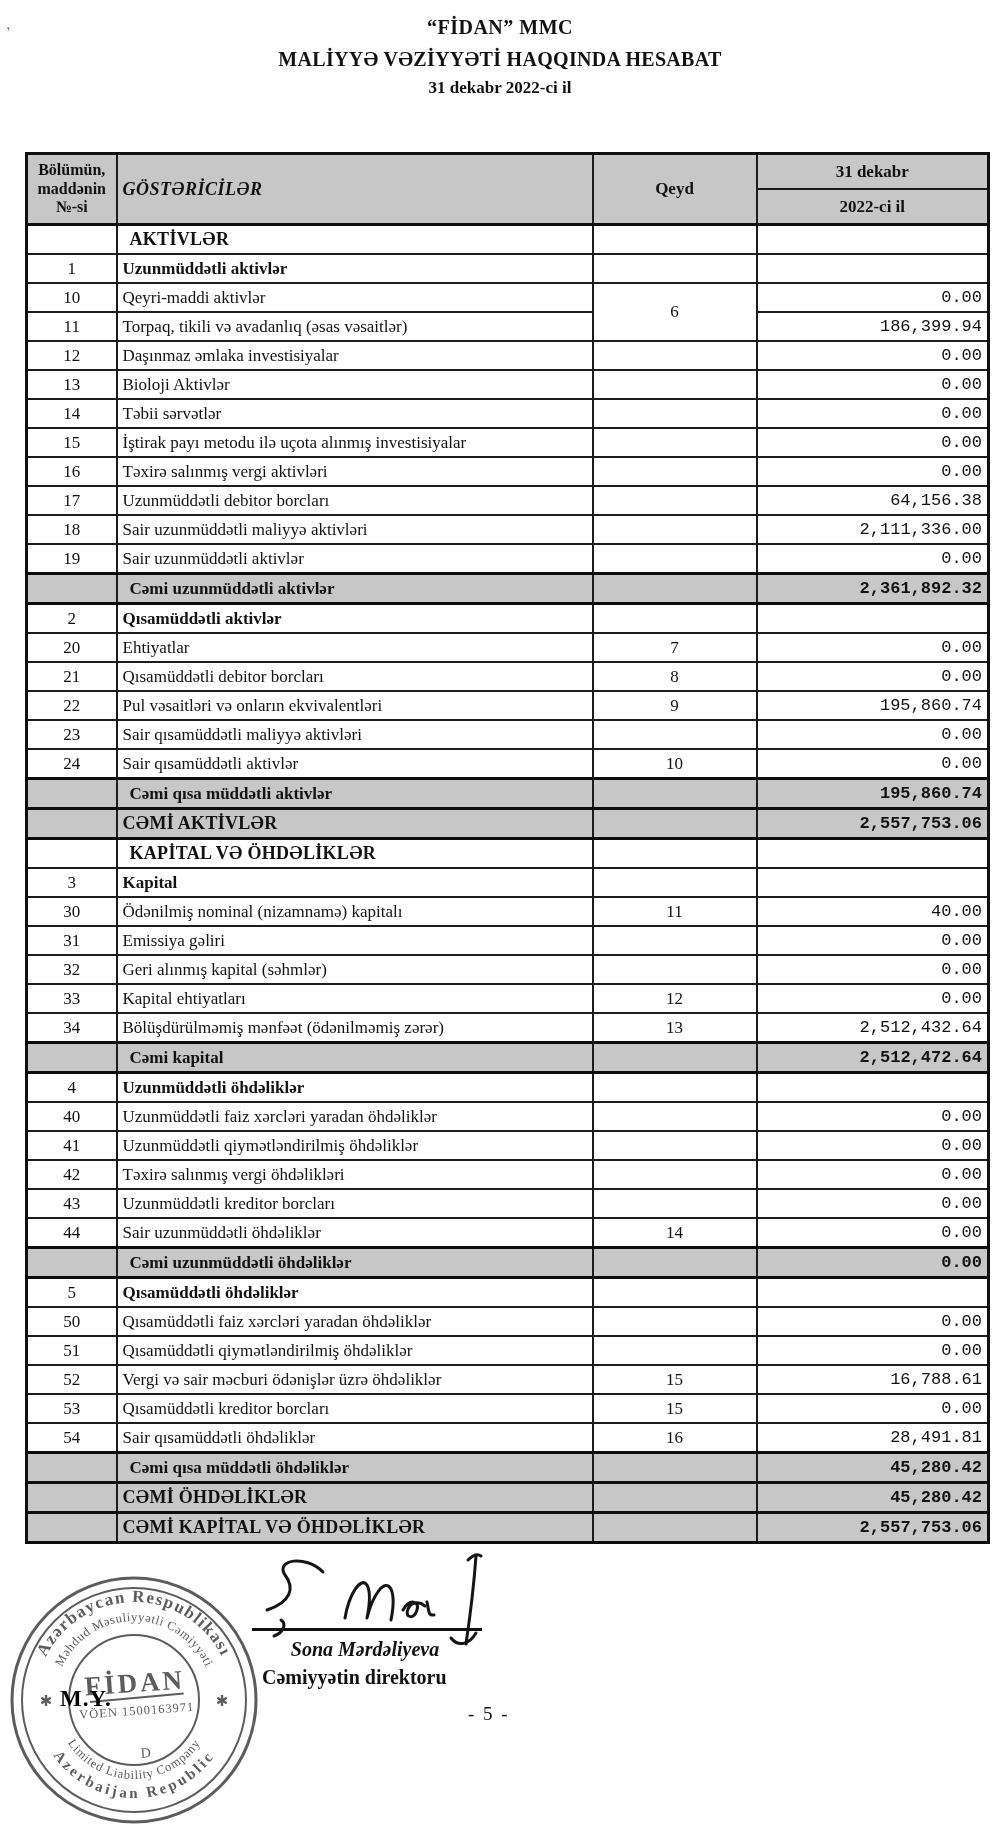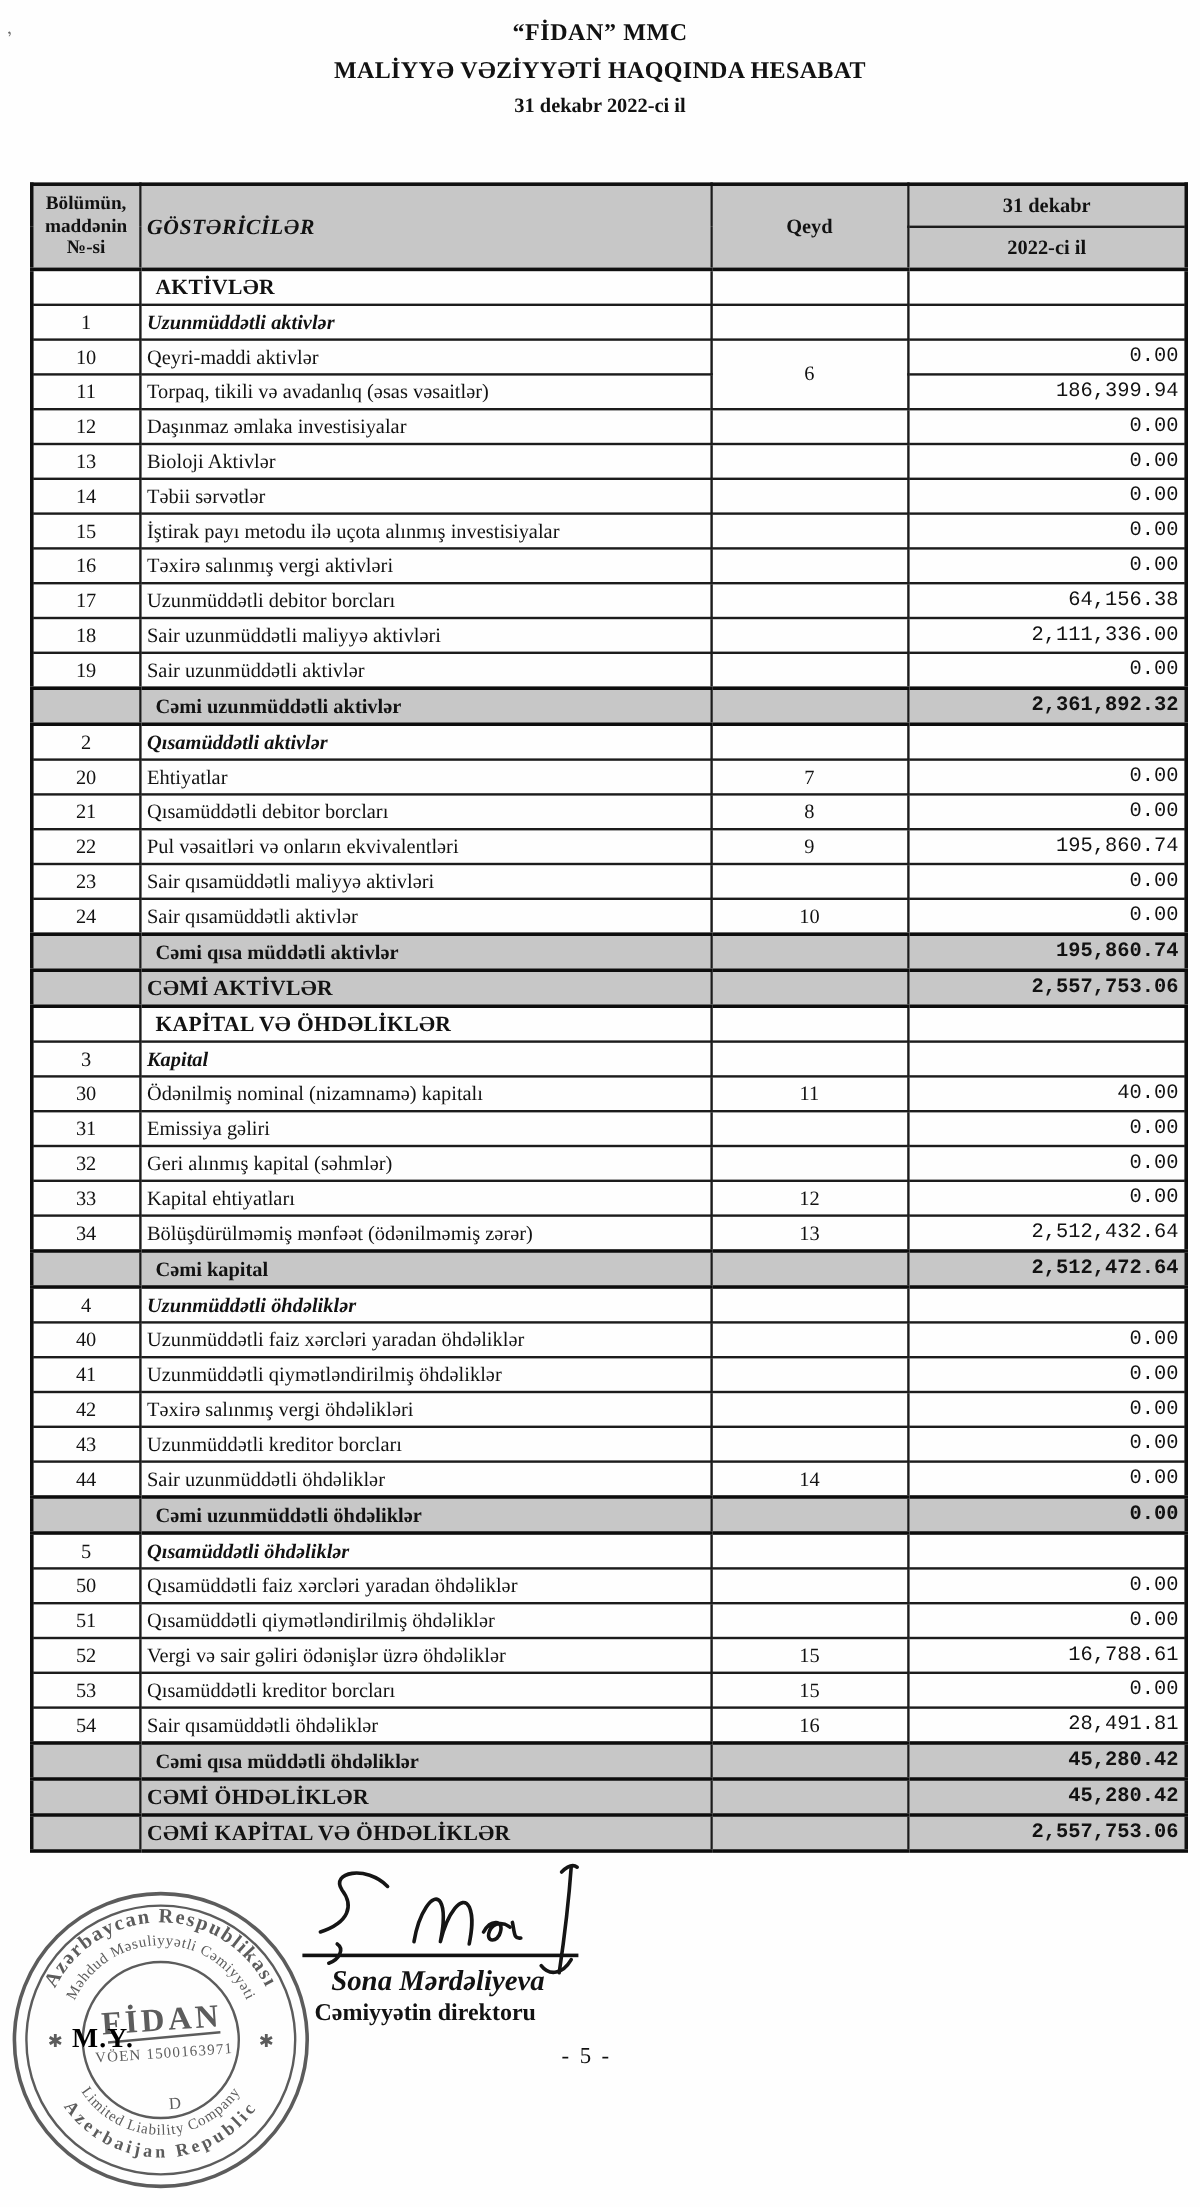--- a/index.html
+++ b/index.html
@@ -35,34 +35,34 @@
   .th-note { font-size:17px !important; }
   .th-period { text-align:center; font-size:17px !important; }
   .th-period-top { border-bottom:2px solid #1c1c1c !important; }
 
   .c-num   { text-align:center; }
   .c-label { text-align:left; }
   .c-note  { text-align:center; }
   .c-value { text-align:right;font-family:Liberation Mono, monospace; }
 
   tr.row-section .c-label    { font-weight:bold; font-size:18px; letter-spacing:0.3px;padding-left:12px; }
-  tr.row-subsection .c-label { font-weight:bold; font-style:italic; font-size:17px;border-radius:10px; }
+  tr.row-subsection .c-label { font-weight:bold; font-size:17px;border-radius:10px; }
   tr.row-total td, tr.row-grand td {
     background:#c7c7c7;
     border-top:3px solid #0d0d0d; border-bottom:3px solid #0d0d0d;
   }
   tr.row-total .c-label, tr.row-total .c-value { font-weight:bold;padding-left:12px; }
   tr.row-grand .c-label { font-weight:bold; font-size:18px; letter-spacing:0.3px; }
   tr.row-grand .c-value { font-weight:bold; }
 
   
   .sig-line  { position:absolute; left:252px; top:1628px; width:230px; border-top:3px solid #111; }
   .sig-svg   { position:absolute; left:245px; top:1548px; }
   .sig-name  { position:absolute; left:250px; top:1638px; width:230px; text-align:center;
-               font-weight:bold; font-style:italic; font-size:24px; }
+               font-weight:bold; font-style:italic; font-size:20px; }
   .sig-title { position:absolute; left:262px; top:1666px; font-weight:bold; font-size:20px; }
   .page-num  { position:absolute; left:468px; top:1703px; font-size:19px; letter-spacing:2px; }
 
   
   .stamp-svg { position:absolute; left:6px; top:1572px; opacity:0.92; }
   .stamp-my  { position:absolute; left:60px; top:1686px; font-size:23px; font-weight:bold; color:#000; letter-spacing:1px; }
 </style>
 </head>
 <body>
 
@@ -325,21 +325,21 @@
           <td class="c-value">0.00</td>
         </tr>
         <tr class="row-item">
           <td class="c-num">51</td>
           <td class="c-label">Qısamüddətli qiymətləndirilmiş öhdəliklər</td>
           <td class="c-note"></td>
           <td class="c-value">0.00</td>
         </tr>
         <tr class="row-item">
           <td class="c-num">52</td>
-          <td class="c-label">Vergi və sair gəliri ödənişlər üzrə öhdəliklər</td>
+          <td class="c-label">Vergi və sair məcburi ödənişlər üzrə öhdəliklər</td>
           <td class="c-note">15</td>
           <td class="c-value">16,788.61</td>
         </tr>
         <tr class="row-item">
           <td class="c-num">53</td>
           <td class="c-label">Qısamüddətli kreditor borcları</td>
           <td class="c-note">15</td>
           <td class="c-value">0.00</td>
         </tr>
         <tr class="row-item">

